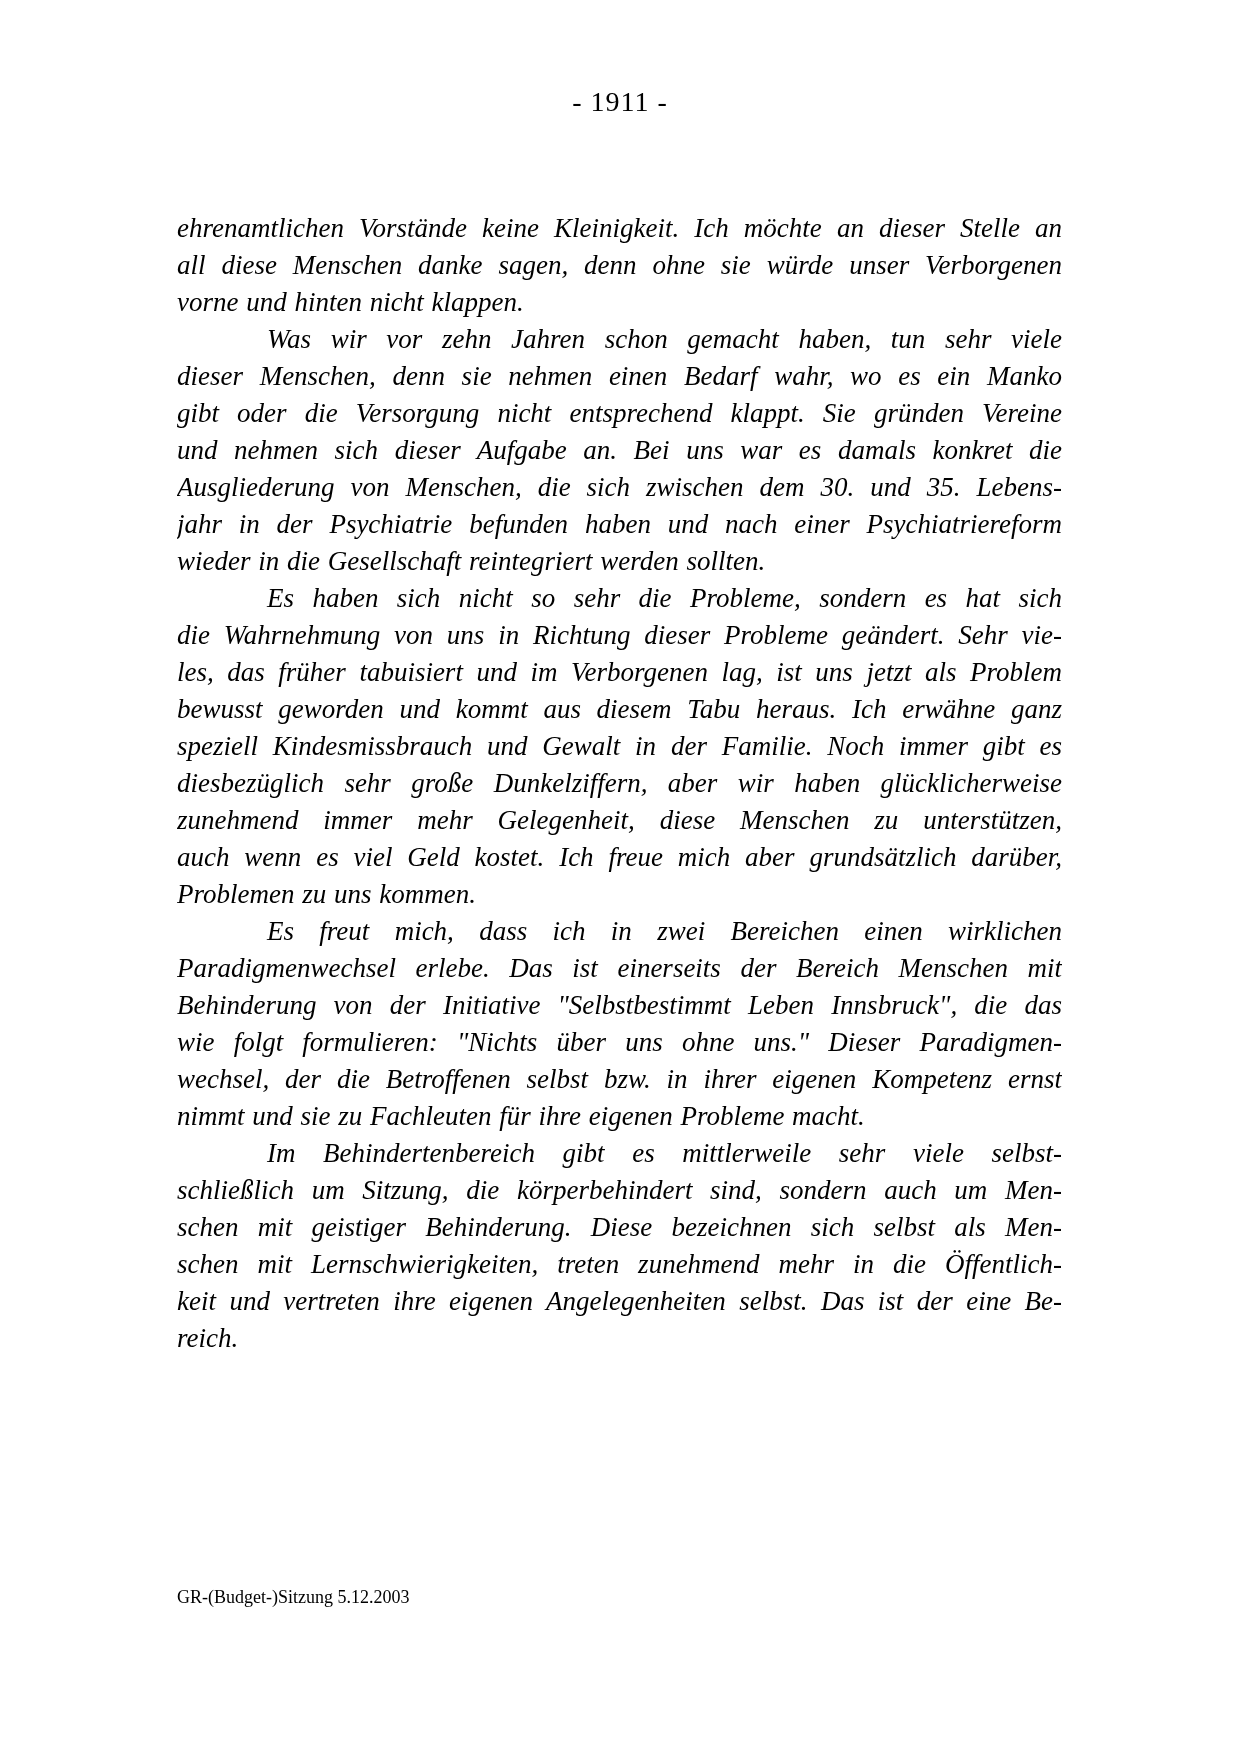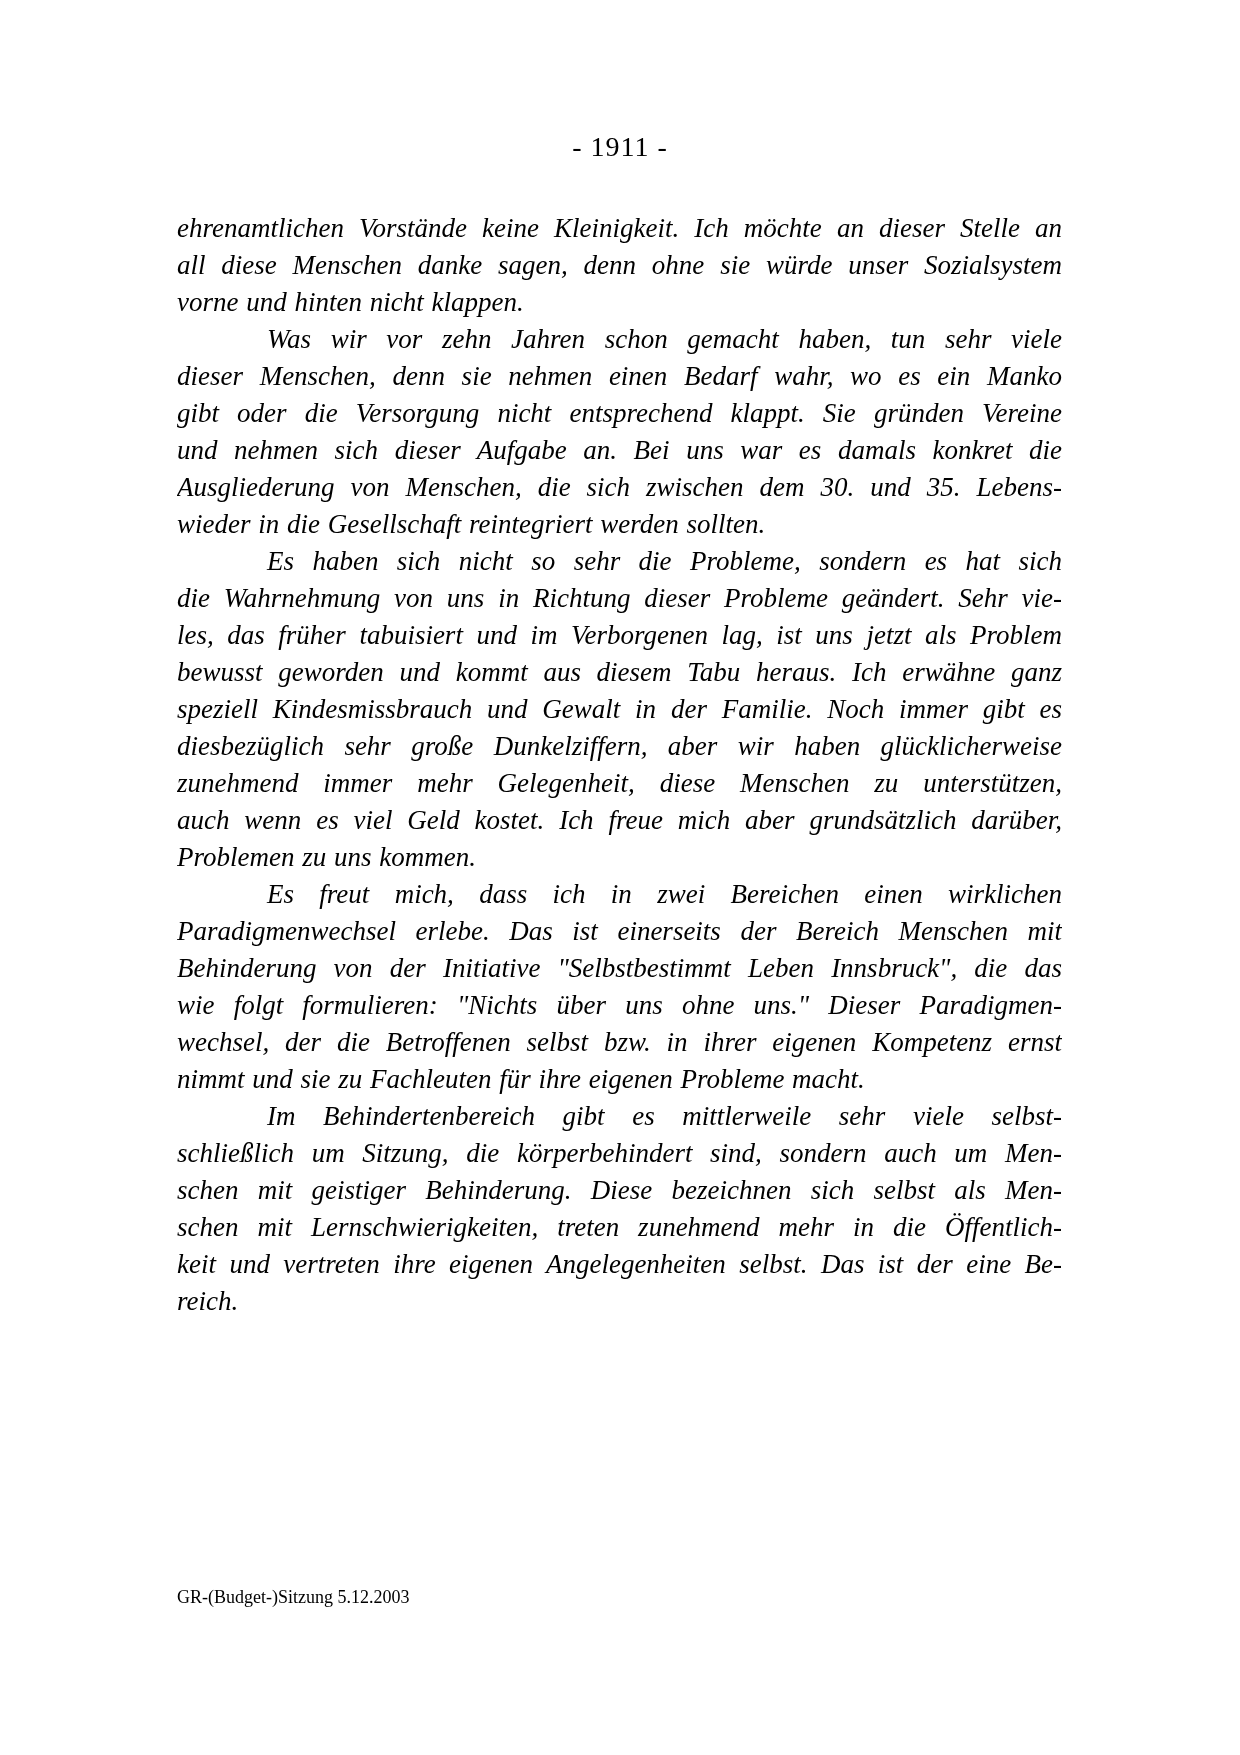--- a/index.html
+++ b/index.html
@@ -18,21 +18,20 @@
   }
   .page-number {
     position: absolute;
     top: 88px;
     left: 0;
     width: 1240px;
     text-align: center;
     font-size: 28px;
     line-height: 28px;
     letter-spacing: 1px;
-    margin-top: 45px;
   }
   .body-text {
     position: absolute;
     top: 210px;
     left: 177px;
     width: 885px;
     font-size: 27px;
   }
   .paragraph {
     margin: 0;
@@ -64,29 +63,30 @@
 </style>
 </head>
 <body>
 
 <div class="page">
   <div class="page-number">- 1911 -</div>
 
   <div class="body-text">
       <div class="paragraph">
         <div class="line">ehrenamtlichen Vorstände keine Kleinigkeit. Ich möchte an dieser Stelle an</div>
-        <div class="line">all diese Menschen danke sagen, denn ohne sie würde unser Sozialsystem</div>
+        <div class="line">all diese Menschen danke sagen, denn ohne sie würde unser Verborgenen</div>
         <div class="line last">vorne und hinten nicht klappen.</div>
       </div>
       <div class="paragraph">
         <div class="line indent">Was wir vor zehn Jahren schon gemacht haben, tun sehr viele</div>
         <div class="line">dieser Menschen, denn sie nehmen einen Bedarf wahr, wo es ein Manko</div>
         <div class="line">gibt oder die Versorgung nicht entsprechend klappt. Sie gründen Vereine</div>
         <div class="line">und nehmen sich dieser Aufgabe an. Bei uns war es damals konkret die</div>
         <div class="line">Ausgliederung von Menschen, die sich zwischen dem 30. und 35. Lebens-</div>
+        <div class="line">jahr in der Psychiatrie befunden haben und nach einer Psychiatriereform</div>
         <div class="line last">wieder in die Gesellschaft reintegriert werden sollten.</div>
       </div>
       <div class="paragraph">
         <div class="line indent">Es haben sich nicht so sehr die Probleme, sondern es hat sich</div>
         <div class="line">die Wahrnehmung von uns in Richtung dieser Probleme geändert. Sehr vie-</div>
         <div class="line">les, das früher tabuisiert und im Verborgenen lag, ist uns jetzt als Problem</div>
         <div class="line">bewusst geworden und kommt aus diesem Tabu heraus. Ich erwähne ganz</div>
         <div class="line">speziell Kindesmissbrauch und Gewalt in der Familie. Noch immer gibt es</div>
         <div class="line">diesbezüglich sehr große Dunkelziffern, aber wir haben glücklicherweise</div>
         <div class="line">zunehmend immer mehr Gelegenheit, diese Menschen zu unterstützen,</div>

